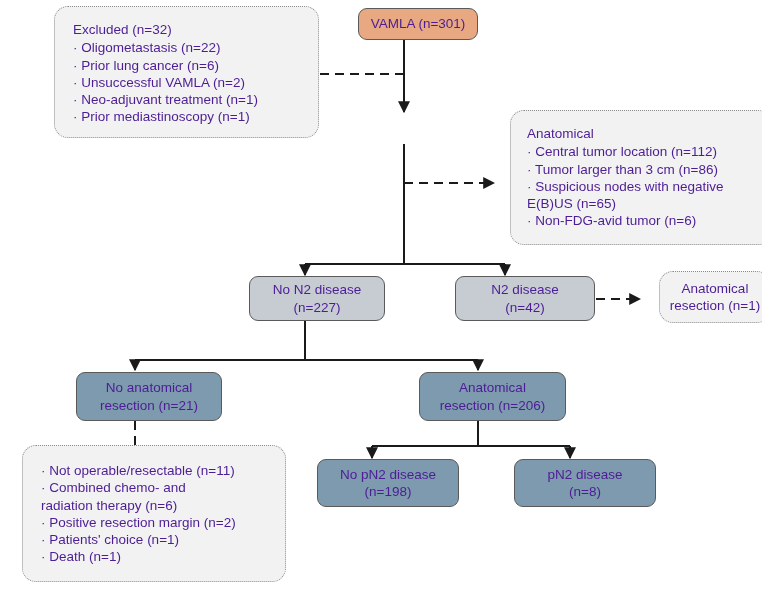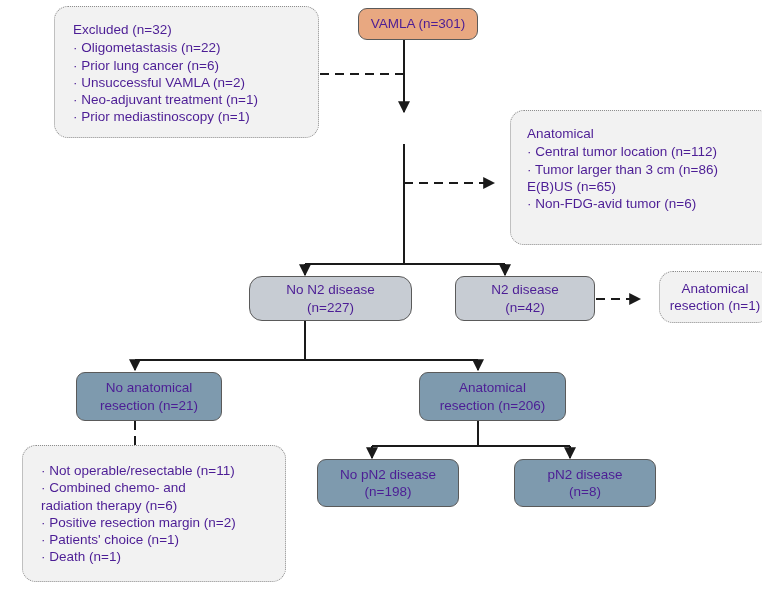--- a/index.html
+++ b/index.html
@@ -103,21 +103,21 @@
     <path d="M 372 446 L 570 446" stroke="#1a1a1a" stroke-width="2" fill="none"></path>
     <path d="M 372 446 L 372 458" stroke="#1a1a1a" stroke-width="2" fill="none" marker-end="url(#arrow)"></path>
     <path d="M 570 446 L 570 458" stroke="#1a1a1a" stroke-width="2" fill="none" marker-end="url(#arrow)"></path>
   </svg>
 
   <div class="node solid fill-orange" style="left:344px; top:8px; width:120px; height:32px;text-align:center;">
     <span class="nodeline">VAMLA (n=301)</span>
   </div>
 
 
-  <div class="node solid fill-gray" style="left:235px; top:276px; width:163px; height:45px; flex-direction:column;border-radius:13px;">
+  <div class="node solid fill-gray" style="left:235px; top:276px; width:136px; height:45px; flex-direction:column;">
     <span class="nodeline">No N2 disease</span>
     <span class="nodeline">(n=227)</span>
   </div>
 
   <div class="node solid fill-gray" style="left:441px; top:276px; width:140px; height:45px; flex-direction:column;">
     <span class="nodeline">N2 disease</span>
     <span class="nodeline">(n=42)</span>
   </div>
 
   <div class="node dotted centered" style="left:645px; top:271px; width:112px; height:52px; flex-direction:column; padding:6px 8px;">
@@ -151,20 +151,21 @@
     <span class="listline">· Prior lung cancer (n=6)</span>
     <span class="listline">· Unsuccessful VAMLA (n=2)</span>
     <span class="listline">· Neo-adjuvant treatment (n=1)</span>
     <span class="listline">· Prior mediastinoscopy (n=1)</span>
   </div>
 
   <div class="node dotted" style="left:496px; top:110px; width:262px; height:135px; flex-direction:column; padding:14px 16px;">
     <span class="listline hdr">Anatomical</span>
     <span class="listline">· Central tumor location (n=112)</span>
     <span class="listline">· Tumor larger than 3 cm (n=86)</span>
+    <span class="listline">· Suspicious nodes with negative</span>
     <span class="listline">E(B)US (n=65)</span>
     <span class="listline">· Non-FDG-avid tumor (n=6)</span>
   </div>
 
   <div class="node dotted" style="left:8px; top:445px; width:264px; height:137px; flex-direction:column; padding:16px 18px;">
     <span class="listline">· Not operable/resectable (n=11)</span>
     <span class="listline">· Combined chemo- and</span>
     <span class="listline">radiation therapy (n=6)</span>
     <span class="listline">· Positive resection margin (n=2)</span>
     <span class="listline">· Patients' choice (n=1)</span>

